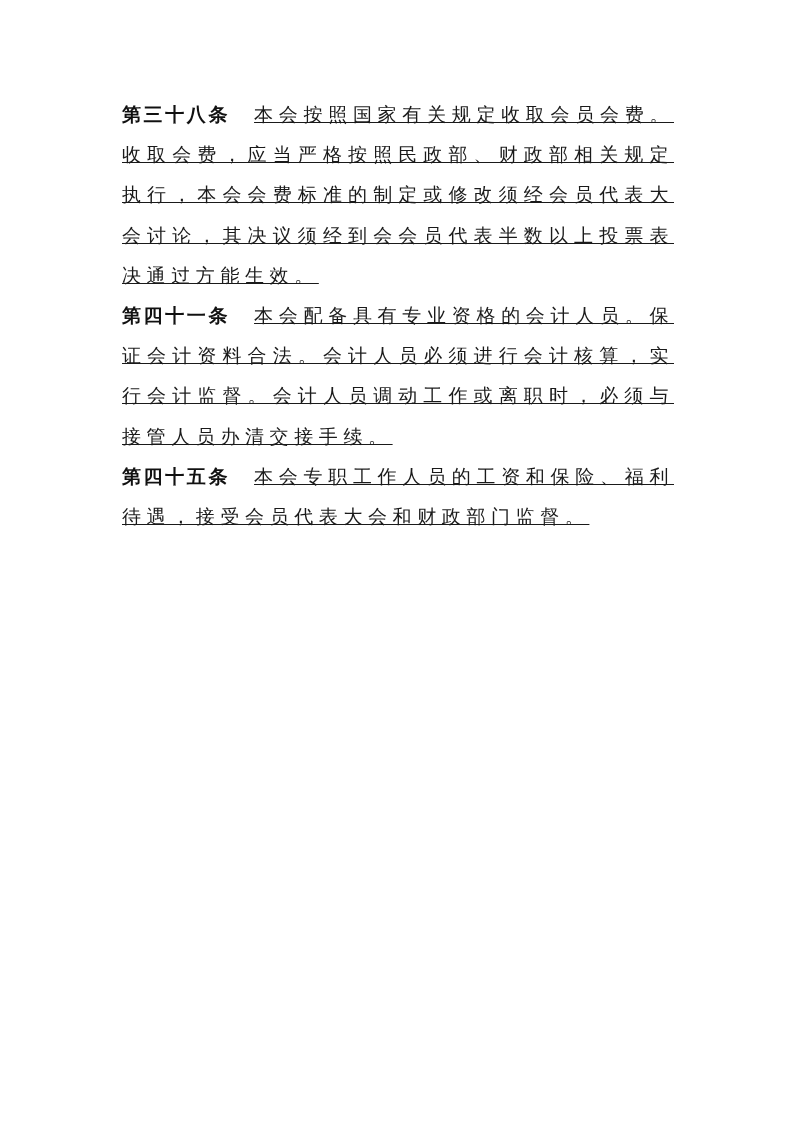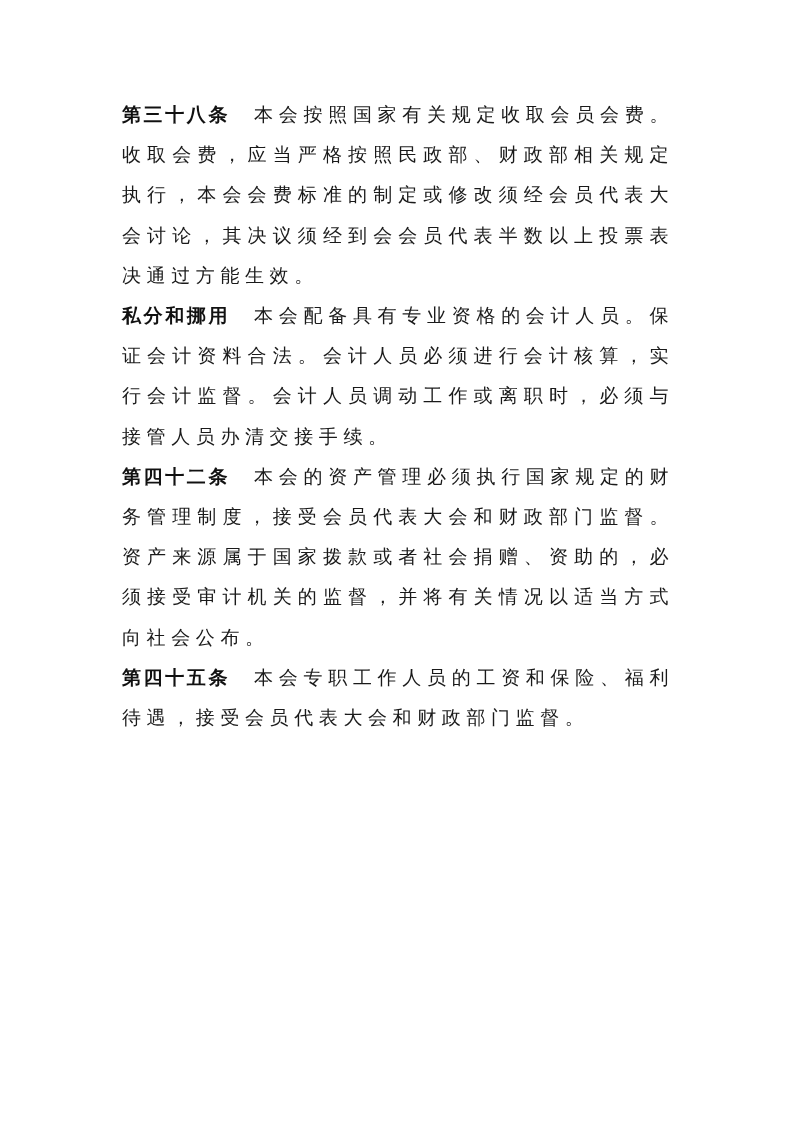--- a/index.html
+++ b/index.html
@@ -32,31 +32,29 @@
       word-break: break-all;
     }
     .article-title {
       font-weight: bold;
       letter-spacing: 2.5px;
       margin-right: 24px;
       color: #111111;
     }
     .article-body {
       font-weight: normal;
+      text-decoration: underline;
     }
   </style>
 </head>
 <body>
 
 <div class="page">
   <p class="article">
     <span class="article-title">第三十八条</span><span class="article-body">本会按照国家有关规定收取会员会费。收取会费，应当严格按照民政部、财政部相关规定执行，本会会费标准的制定或修改须经会员代表大会讨论，其决议须经到会会员代表半数以上投票表决通过方能生效。</span>
   </p>
   <p class="article">
-    <span class="article-title">私分和挪用</span><span class="article-body">本会配备具有专业资格的会计人员。保证会计资料合法。会计人员必须进行会计核算，实行会计监督。会计人员调动工作或离职时，必须与接管人员办清交接手续。</span>
-  </p>
-  <p class="article">
-    <span class="article-title">第四十二条</span><span class="article-body">本会的资产管理必须执行国家规定的财务管理制度，接受会员代表大会和财政部门监督。资产来源属于国家拨款或者社会捐赠、资助的，必须接受审计机关的监督，并将有关情况以适当方式向社会公布。</span>
+    <span class="article-title">第四十一条</span><span class="article-body">本会配备具有专业资格的会计人员。保证会计资料合法。会计人员必须进行会计核算，实行会计监督。会计人员调动工作或离职时，必须与接管人员办清交接手续。</span>
   </p>
   <p class="article">
     <span class="article-title">第四十五条</span><span class="article-body">本会专职工作人员的工资和保险、福利待遇，接受会员代表大会和财政部门监督。</span>
   </p>
 </div>
 
 </body></html>

